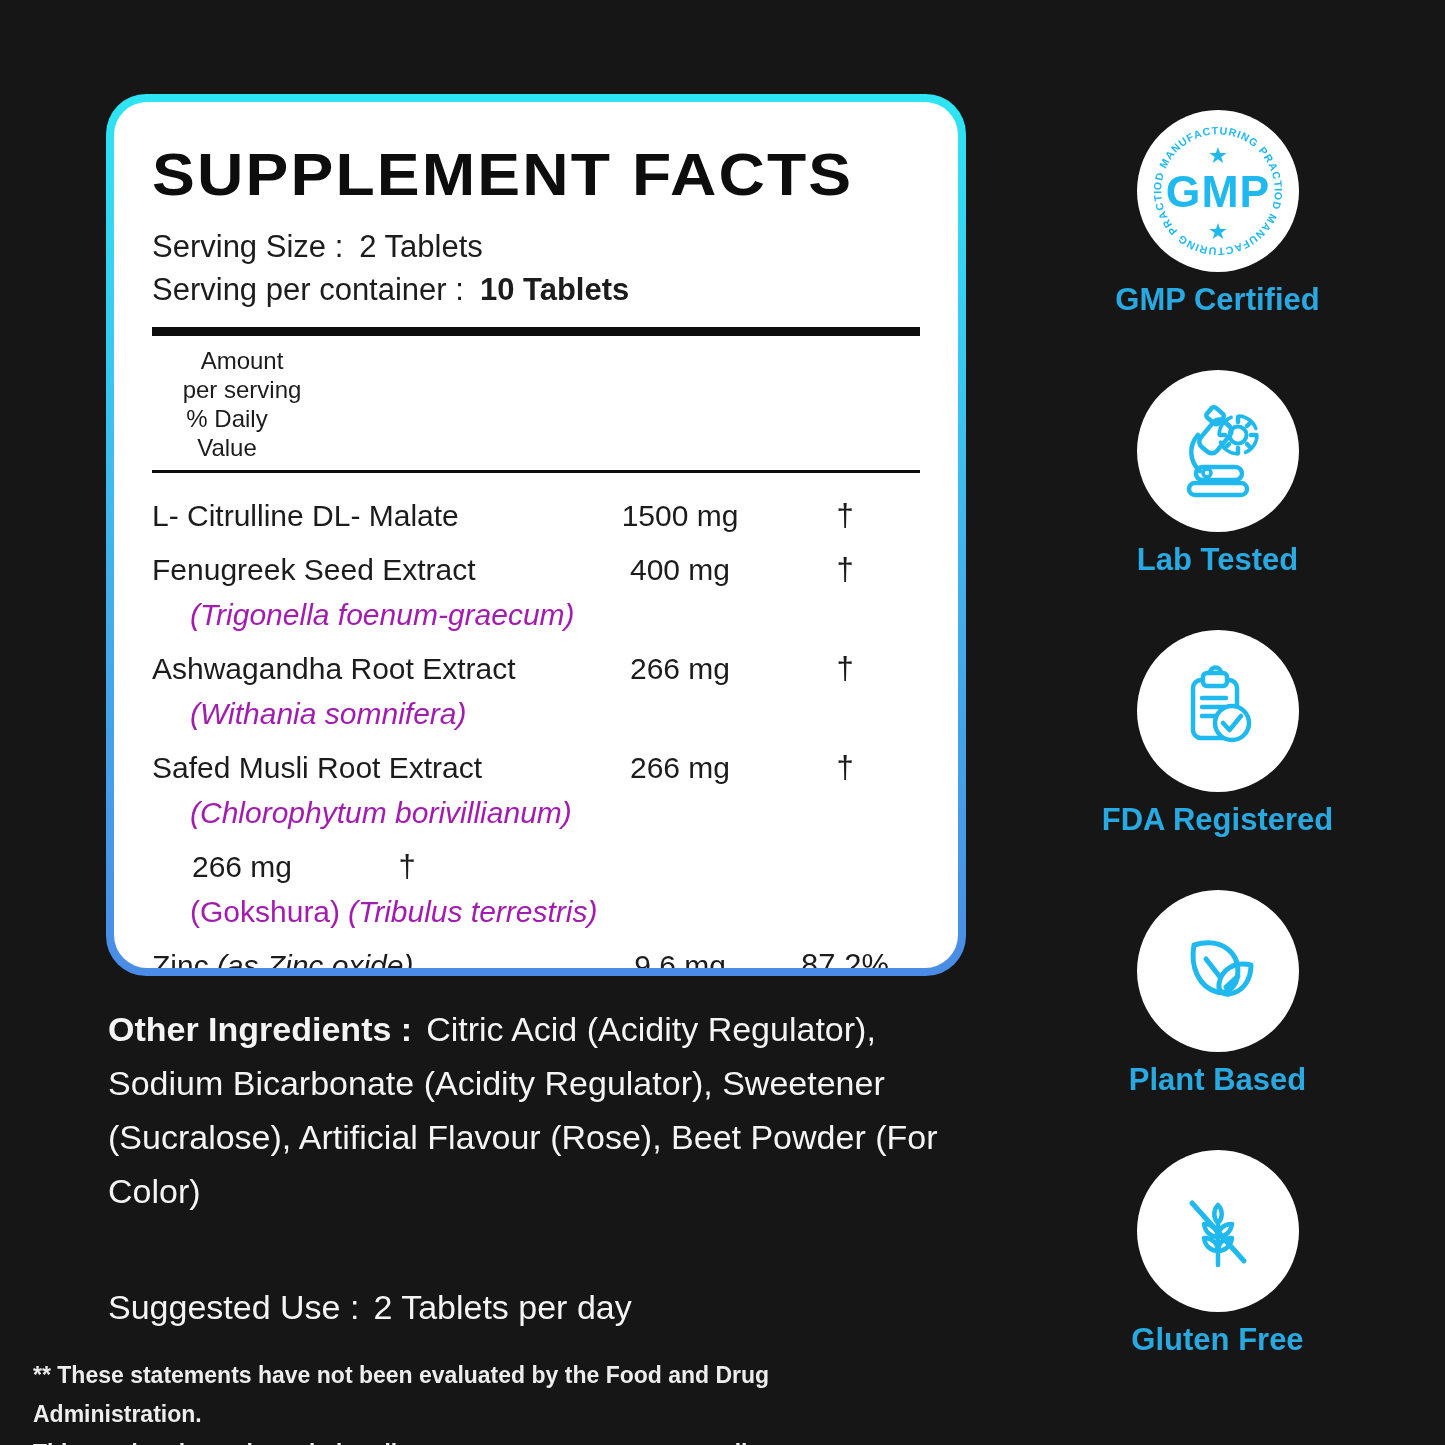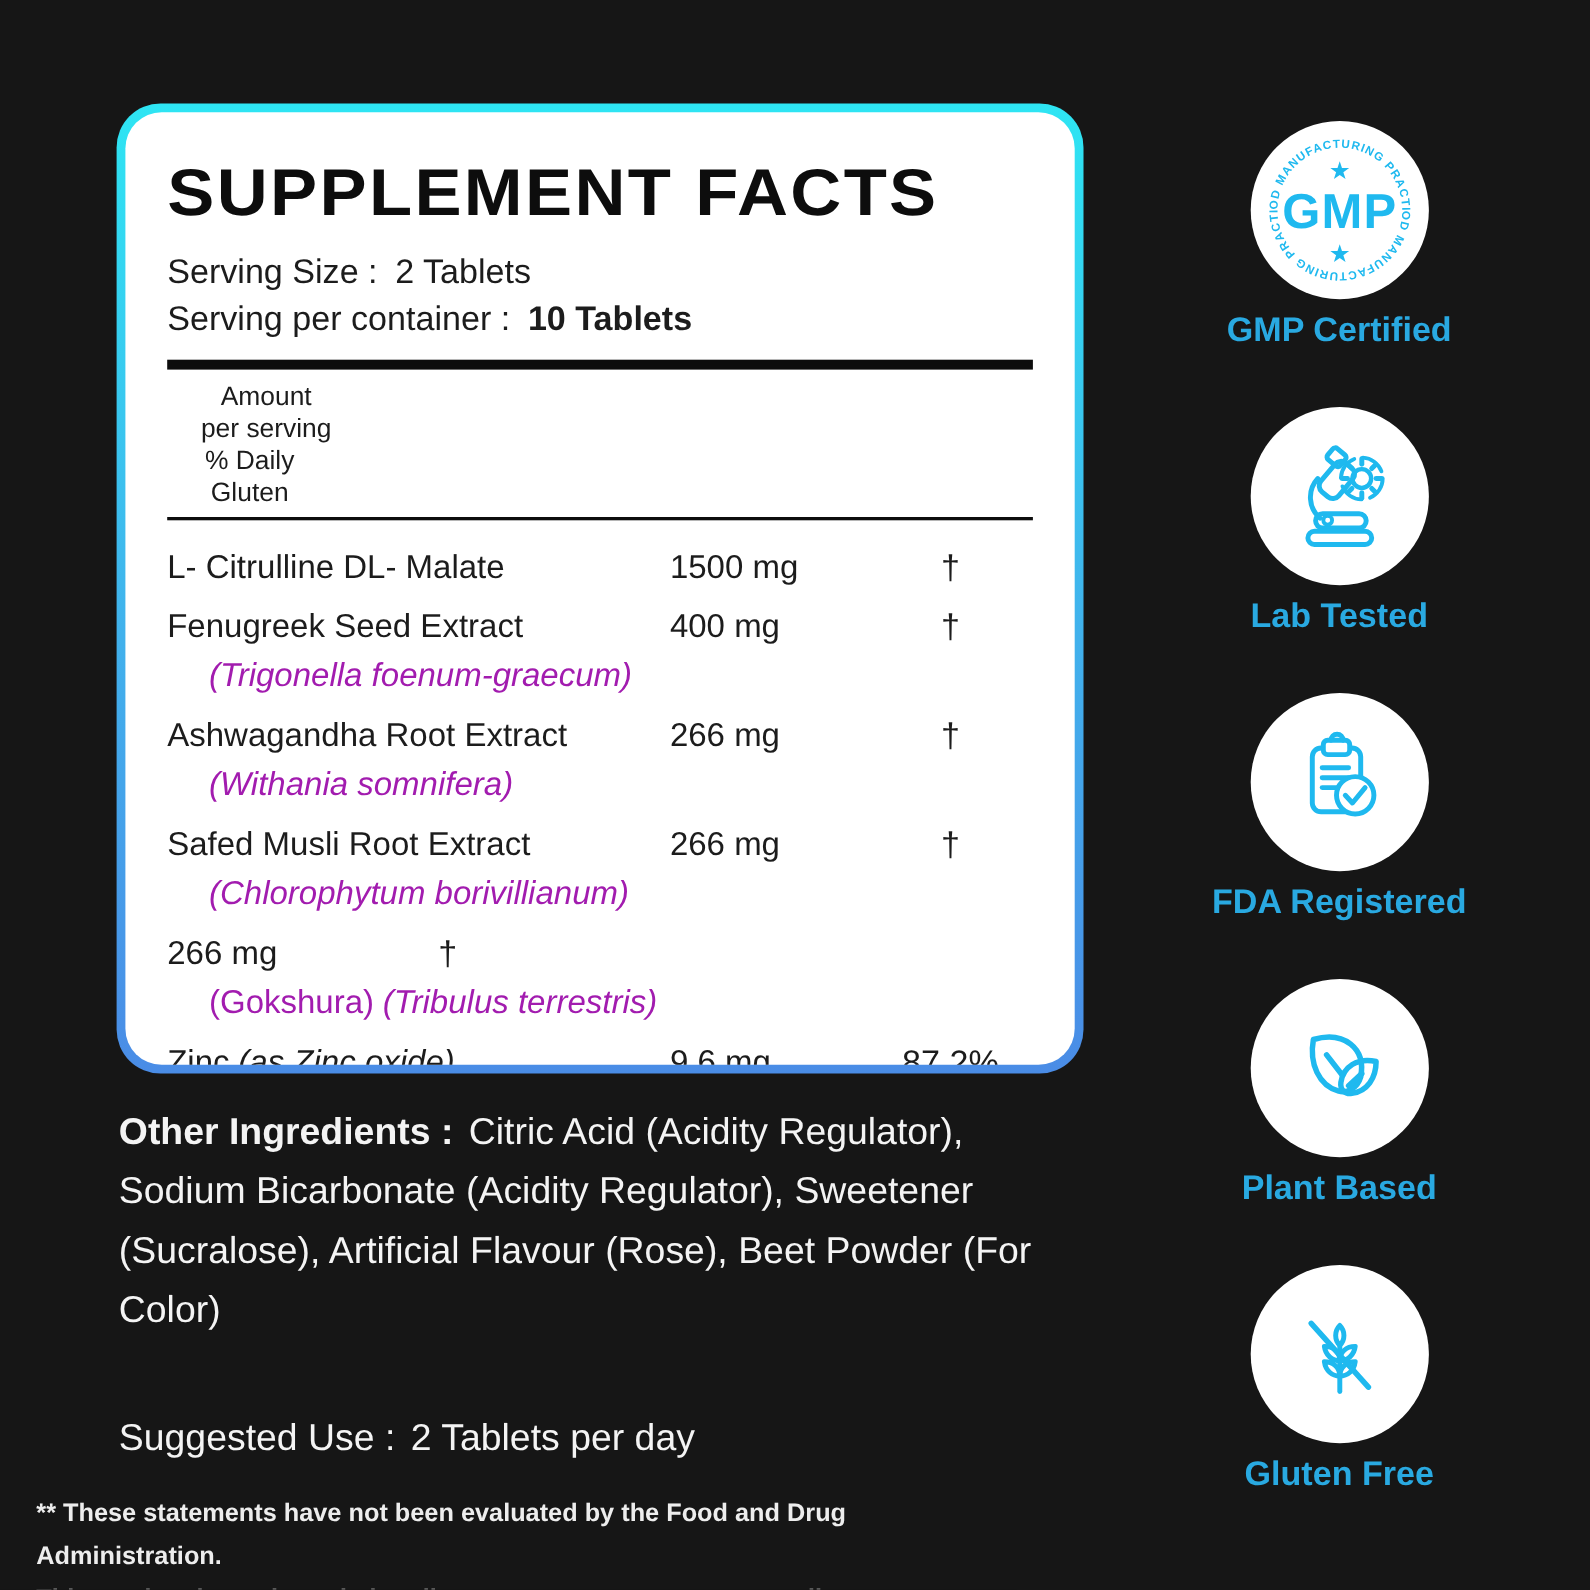--- a/index.html
+++ b/index.html
@@ -1,42 +1,42 @@
 <!DOCTYPE html>
 <html><head>
 <meta charset="utf-8">
 <style>
   html,body{margin:0;padding:0;background:#161616;}
   .stage{position:relative;width:1445px;height:1445px;background:#161616;overflow:hidden;
          font-family:"Liberation Sans", sans-serif;}
 
   
   .panel{position:absolute;left:106px;top:94px;width:860px;height:882px;border-radius:40px;
-         background:linear-gradient(180deg,#2EE5F3 0%,#41B1EC 55%,#4A8CE6 100%);padding-left:19px;}
+         background:linear-gradient(180deg,#2EE5F3 0%,#41B1EC 55%,#4A8CE6 100%);}
   .panel-inner{position:absolute;inset:8px;border-radius:33px;background:#ffffff;
                padding:0 38px;box-sizing:border-box;overflow:hidden;color:#151515;}
   .sf-title{margin-top:38px;font-size:60px;font-weight:900;letter-spacing:2px;
             transform:scaleX(1.07);transform-origin:left center;white-space:nowrap;color:#0d0d0d;}
   .serving-line{font-size:31px;line-height:43px;color:#1c1c1c;}
   .serving-line.first{margin-top:16px;}
   .serving-label{margin-right:16px;}
   .serving-value{font-weight:400;}
   .serving-value.bold-value{font-weight:700;}
   .thick-bar{height:9px;background:#0d0d0d;margin-top:16px;}
   .col-head{display:flex;margin-top:10px;flex-direction:column;}
   .col-spacer{flex:1;}
   .col-amt,.col-dv{font-size:24px;line-height:29px;text-align:center;color:#1c1c1c;}
   .col-amt{width:180px;}
   .col-dv{width:150px;}
   .thin-bar{height:3px;background:#0d0d0d;margin-top:8px;}
   .rows{margin-top:20px;}
   .ing{margin-bottom:9px;}
   .ing-row{display:flex;align-items:flex-start;}
   .ing-name{flex:1;font-size:30px;line-height:45px;color:#1c1c1c;}
-  .ing-amt{width:180px;text-align:left;font-size:30px;line-height:45px;color:#1c1c1c;}
+  .ing-amt{width:180px;text-align:center;font-size:30px;line-height:45px;color:#1c1c1c;}
   .ing-dv{width:150px;text-align:center;font-size:31px;line-height:45px;color:#1c1c1c;}
   .ing-sub{font-size:30px;line-height:45px;font-style:italic;color:#a21caf;margin-left:38px;}
   .sub-plain{font-style:normal;margin-right:8px;}
   .name-italic{font-style:italic;margin-left:8px;}
   .thick-bar2{height:7px;background:#0d0d0d;margin-top:12px;}
   .footnote{margin-top:10px;font-size:28px;color:#1c1c1c;}
 
   
   .other-ing{position:absolute;left:108px;top:1002px;width:880px;
              font-size:34px;line-height:54px;color:#f4f4f4;}
@@ -75,21 +75,21 @@
       <div class="thick-bar"></div>
 
       <div class="col-head">
         <div class="col-spacer"></div>
         <div class="col-amt">
           <div>Amount</div>
           <div>per serving</div>
         </div>
         <div class="col-dv">
           <div>% Daily</div>
-          <div>Gluten</div>
+          <div>Value</div>
         </div>
       </div>
 
       <div class="thin-bar"></div>
 
       <div class="rows">
 
         <div class="ing">
           <div class="ing-row">
             <div class="ing-name">L- Citrulline DL- Malate</div>

